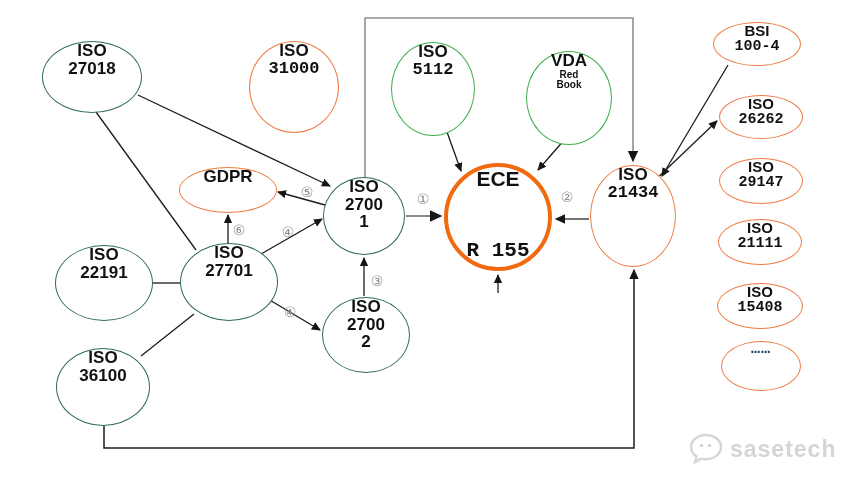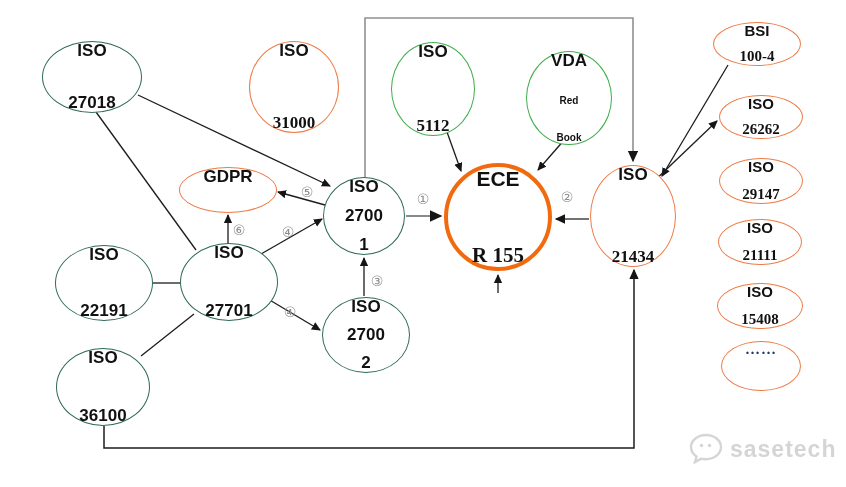--- a/index.html
+++ b/index.html
@@ -3,31 +3,31 @@
 <meta charset="utf-8">
 <style>
   html,body{margin:0;padding:0;background:#fff;}
   #stage{
     position:relative;width:846px;height:487px;background:#ffffff;overflow:hidden;
     font-family:"Liberation Sans", sans-serif;
   }
   #wires{position:absolute;left:0;top:0;width:846px;height:487px;}
   .node{
     position:absolute;border-radius:50%;background:#ffffff;
-    display:flex;flex-direction:column;align-items:center;justify-content:space-between;
+    display:flex;flex-direction:column;align-items:center;justify-content:flex-start;
     text-align:center;color:#111;font-weight:bold;line-height:1.04;
     box-sizing:border-box;
   }
   .node.dark{border:1.4px solid var(--dark-green);}
   .node.lite{border:1.4px solid var(--light-green);}
   .node.orng{border:1.4px solid var(--orange);}
   .node.blk{border:1.5px solid var(--compliance-black);}
-  .node.ece{border:4.5px solid var(--ece-orange);}
+  .node.ece{border:4.5px solid var(--ece-orange);gap:48px;}
   .nl{font-size:17px;}
-  .nl.serif{font-family:Liberation Serif, serif;}
+  .nl.serif{font-family:Liberation Mono, monospace;}
   .node.ece .nl{font-size:21px;line-height:1.15;}
   .rt .nl{font-size:15px;line-height:1.05;}
   .sm{font-size:10px;line-height:1.05;}
   .cjk1{font-size:17px;line-height:1.2;}
   .cjk2{font-size:12.5px;line-height:1.25;font-weight:bold;}
   .dotsnode .nl{color:var(--dots-blue);font-size:15px;letter-spacing:1px;}
   .elabel{
     position:absolute;transform:translate(-50%,-50%);
     font-family:"DejaVu Sans", sans-serif;font-size:14px;color:var(--label-gray);
     font-weight:normal;

